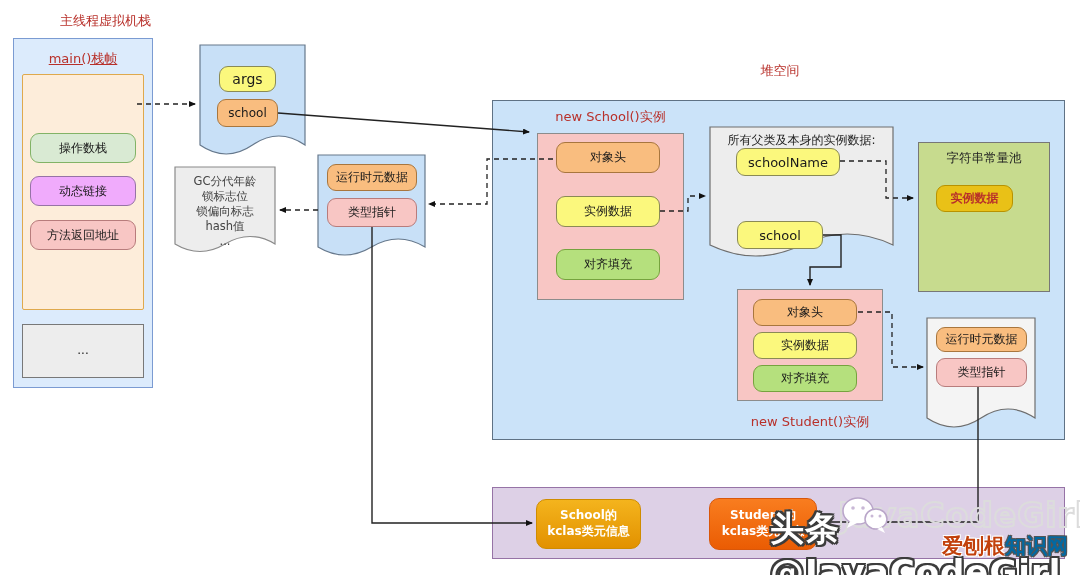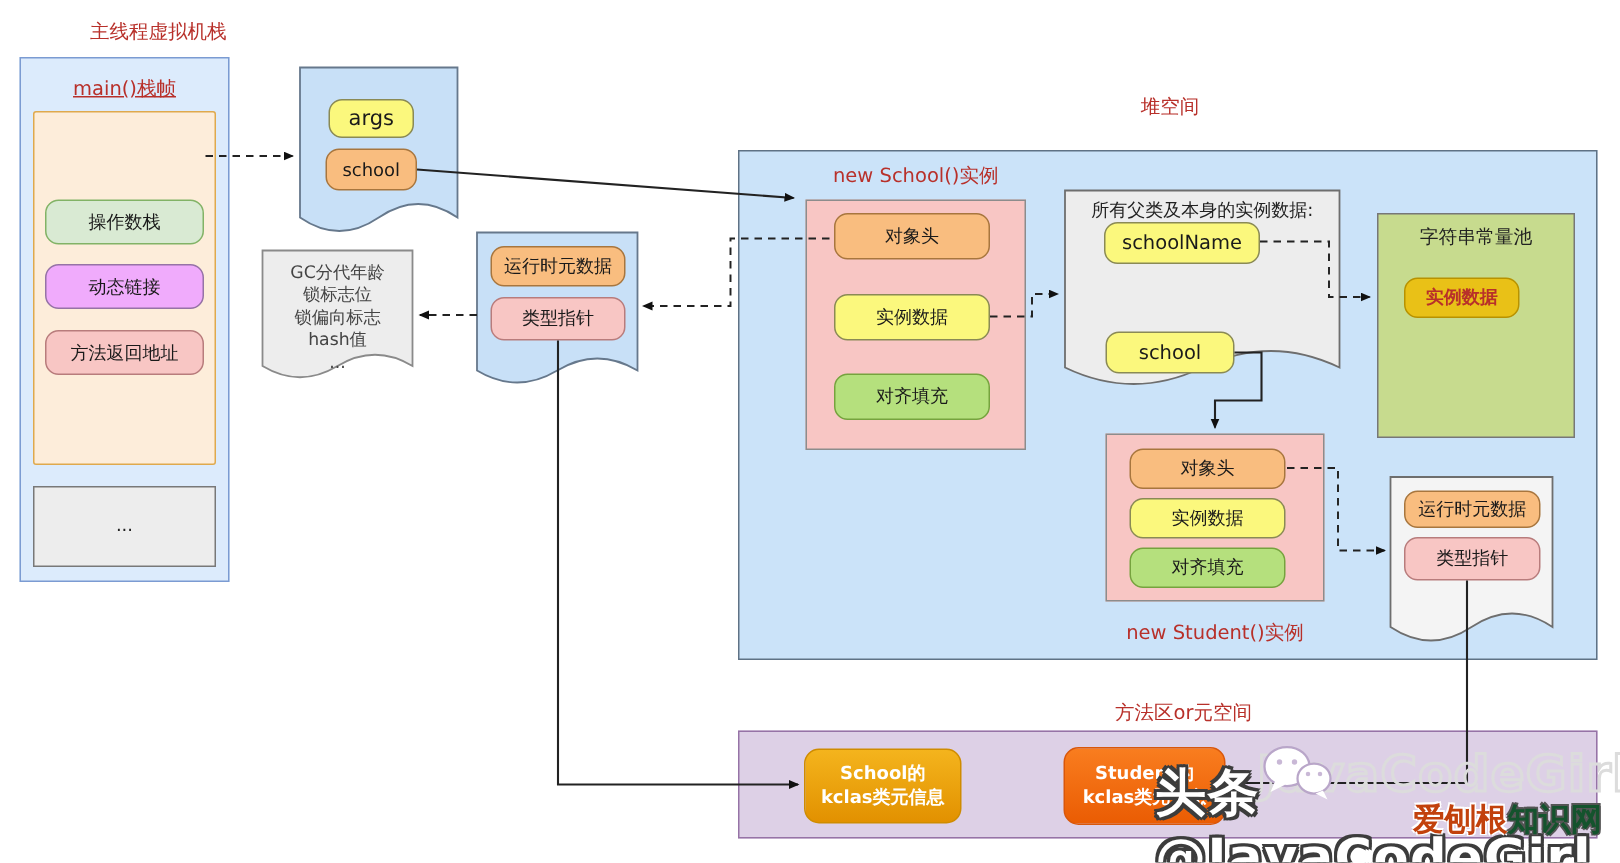--- a/index.html
+++ b/index.html
@@ -50,21 +50,21 @@
   .wm-ghost{
     position:absolute;font-size:33px;font-weight:bold;color:transparent;letter-spacing:1px;
     -webkit-text-stroke:2px #dcdcdc;
   }
   .wm-sub{position:absolute;font-size:21px;font-weight:bold;white-space:nowrap;}
   .wm-sub .red{
     color:#c2410c;
     text-shadow:-1px -1px 0 #fff,1px -1px 0 #fff,-1px 1px 0 #fff,1px 1px 0 #fff;
   }
   .wm-sub .white{
-    color:#14532d;
+    color:#0369a1;
     text-shadow:-1px -1px 0 #555,1px -1px 0 #555,-1px 1px 0 #555,1px 1px 0 #555;
     font-family:Liberation Serif, serif;
   }
 </style>
 </head>
 <body>
 
 <div id="canvas">
 
   <div id="bg-layer" class="layer">
@@ -128,21 +128,20 @@
     <div class="box gold" style="left:936px;top:185px;width:77px;height:27px;">实例数据</div>
 
     <div class="box orange" style="left:753px;top:299px;width:104px;height:27px;">对象头</div>
     <div class="box yellow" style="left:753px;top:332px;width:104px;height:27px;">实例数据</div>
     <div class="box green" style="left:753px;top:365px;width:104px;height:27px;">对齐填充</div>
     <div class="redlabel" style="left:737px;top:413px;width:146px;">new Student()实例</div>
 
     <div class="box orange" style="left:936px;top:327px;width:91px;height:25px;">运行时元数据</div>
     <div class="box pink" style="left:936px;top:358px;width:91px;height:29px;">类型指针</div>
 
-    <div class="redlabel" style="left:709px;top:466px;width:160px;">方法区or元空间</div>
     <div class="kclas kclas1" style="left:536px;top:499px;width:105px;height:50px;">School的kclas类元信息</div>
     <div class="kclas kclas2" style="left:709px;top:498px;width:108px;height:52px;">Student的kclas类元信息</div>
   </div>
 
   <svg id="conn-svg" class="layer" viewBox="0 0 1080 575">
     <defs>
       <marker id="arr" markerWidth="8" markerHeight="8" refX="6" refY="3" orient="auto" markerUnits="userSpaceOnUse">
         <path d="M0,0 L7,3 L0,6 Z" fill="#111"></path>
       </marker>
     </defs>

